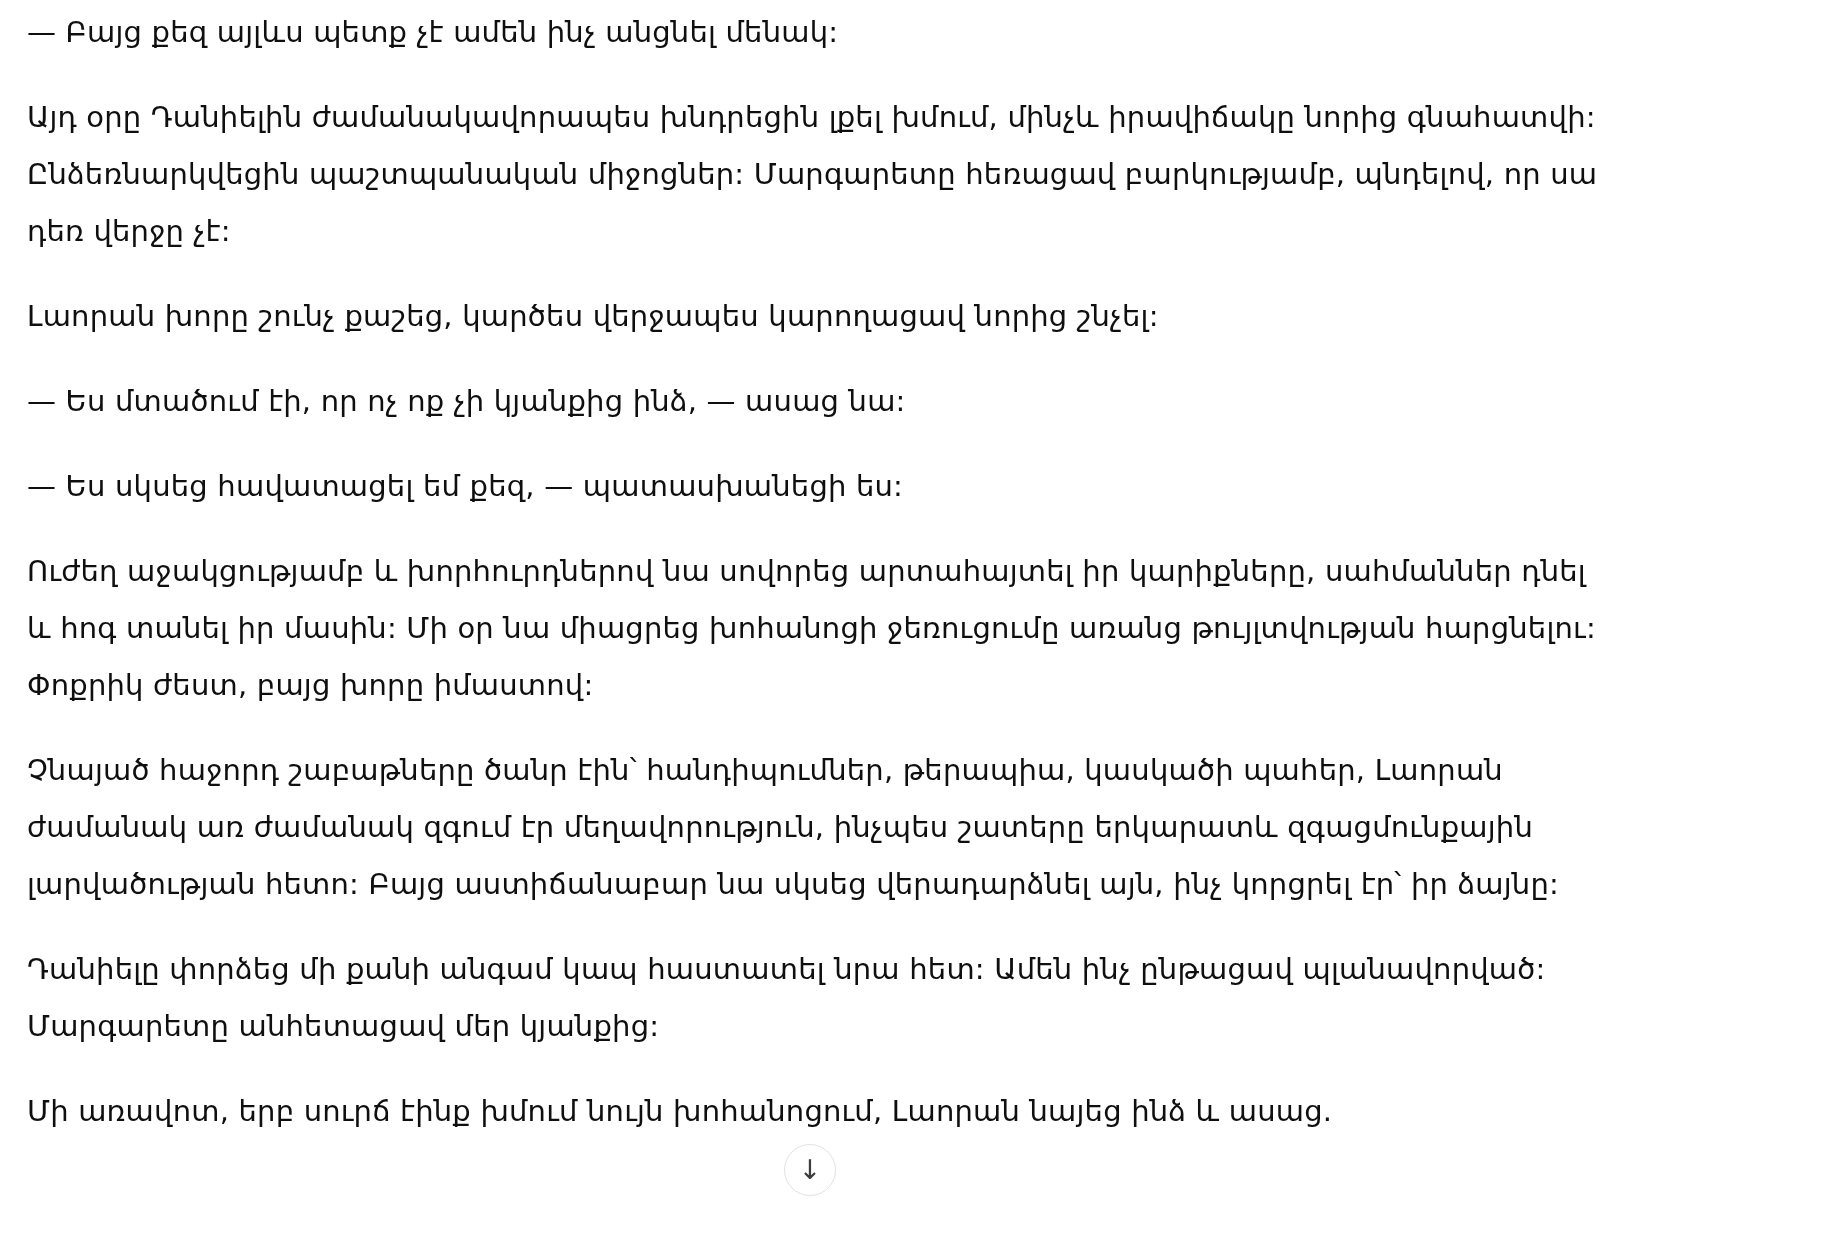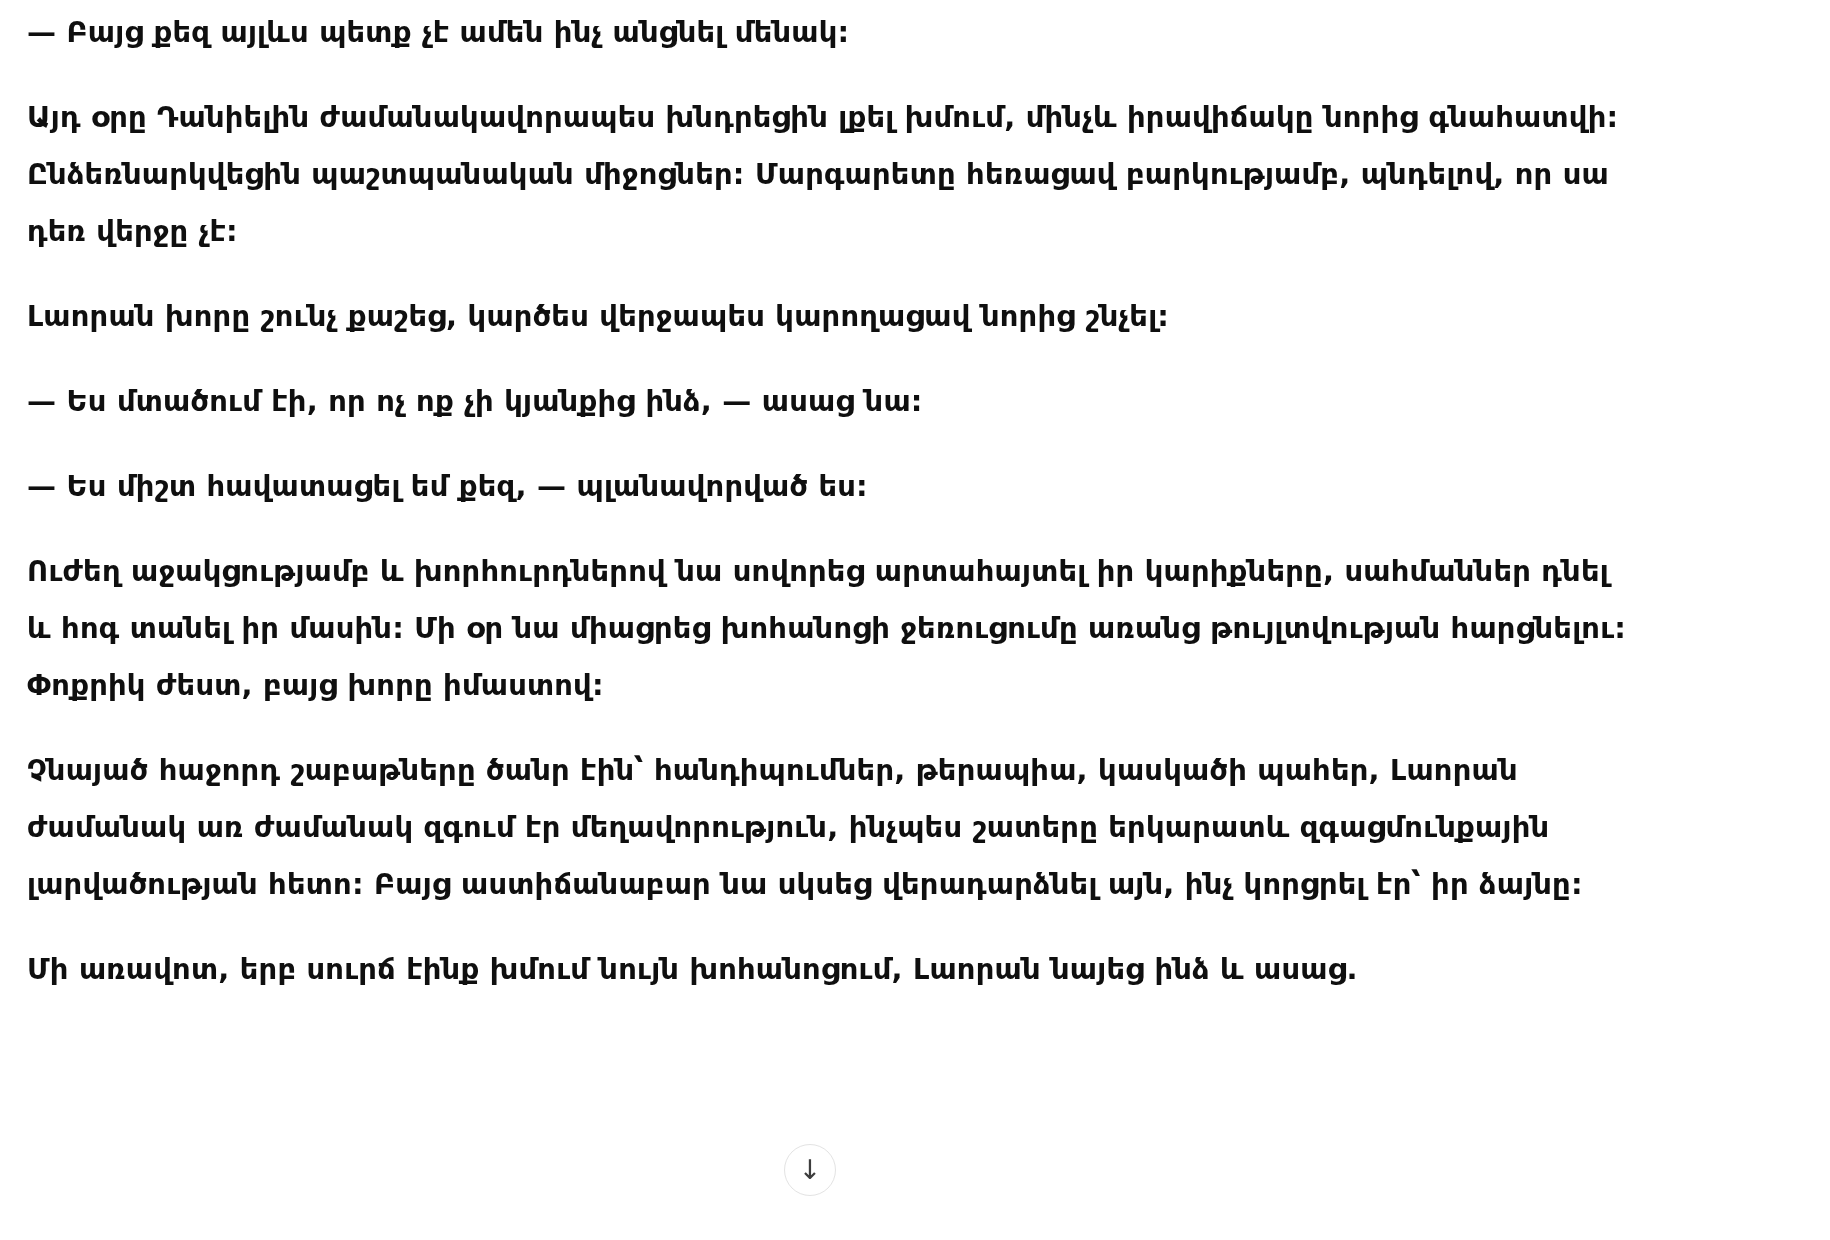--- a/index.html
+++ b/index.html
@@ -21,21 +21,20 @@
     width: 1760px;
     padding-top: 4px;
     color: #0f0f0f;
   }
   .chat-content p {
     margin: 0 0 28px 0;
     font-size: 29px;
     line-height: 57px;
     white-space: pre-line;
     letter-spacing: 0.2px;
-    font-weight: bold;
   }
   .scroll-btn {
     position: absolute;
     left: 784px;
     top: 1144px;
     width: 52px;
     height: 52px;
     border-radius: 50%;
     background: #ffffff;
     border: 1px solid #e3e3e3;
@@ -56,25 +55,27 @@
 </head>
 <body>
 
 <main class="chat-content">
   <p>— Բայց քեզ այլևս պետք չէ ամեն ինչ անցնել մենակ:</p>
   <p>Այդ օրը Դանիելին ժամանակավորապես խնդրեցին լքել խմում, մինչև իրավիճակը նորից գնահատվի:
 Ընձեռնարկվեցին պաշտպանական միջոցներ: Մարգարետը հեռացավ բարկությամբ, պնդելով, որ սա
 դեռ վերջը չէ:</p>
   <p>Լաորան խորը շունչ քաշեց, կարծես վերջապես կարողացավ նորից շնչել:</p>
   <p>— Ես մտածում էի, որ ոչ ոք չի կյանքից ինձ, — ասաց նա:</p>
-  <p>— Ես միշտ հավատացել եմ քեզ, — պլանավորված ես:</p>
+  <p>— Ես սկսեց հավատացել եմ քեզ, — պատասխանեցի ես:</p>
   <p>Ուժեղ աջակցությամբ և խորհուրդներով նա սովորեց արտահայտել իր կարիքները, սահմաններ դնել
 և հոգ տանել իր մասին: Մի օր նա միացրեց խոհանոցի ջեռուցումը առանց թույլտվության հարցնելու:
 Փոքրիկ ժեստ, բայց խորը իմաստով:</p>
   <p>Չնայած հաջորդ շաբաթները ծանր էին՝ հանդիպումներ, թերապիա, կասկածի պահեր, Լաորան
 ժամանակ առ ժամանակ զգում էր մեղավորություն, ինչպես շատերը երկարատև զգացմունքային
 լարվածության հետո: Բայց աստիճանաբար նա սկսեց վերադարձնել այն, ինչ կորցրել էր՝ իր ձայնը:</p>
+  <p>Դանիելը փորձեց մի քանի անգամ կապ հաստատել նրա հետ: Ամեն ինչ ընթացավ պլանավորված:
+Մարգարետը անհետացավ մեր կյանքից:</p>
   <p>Մի առավոտ, երբ սուրճ էինք խմում նույն խոհանոցում, Լաորան նայեց ինձ և ասաց.</p>
 </main>
 
 <div class="scroll-btn">
   <span class="arrow">↓</span>
 </div>
 
 </body></html>

